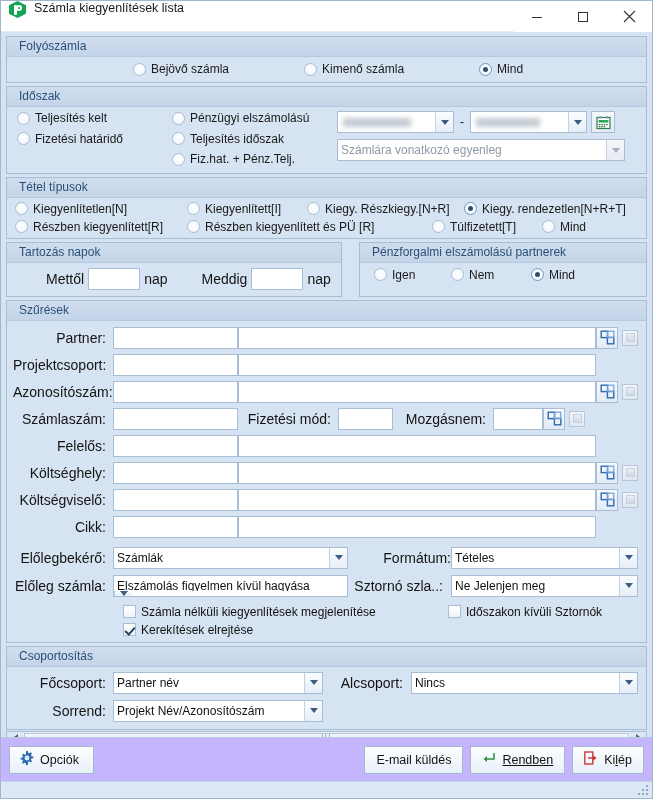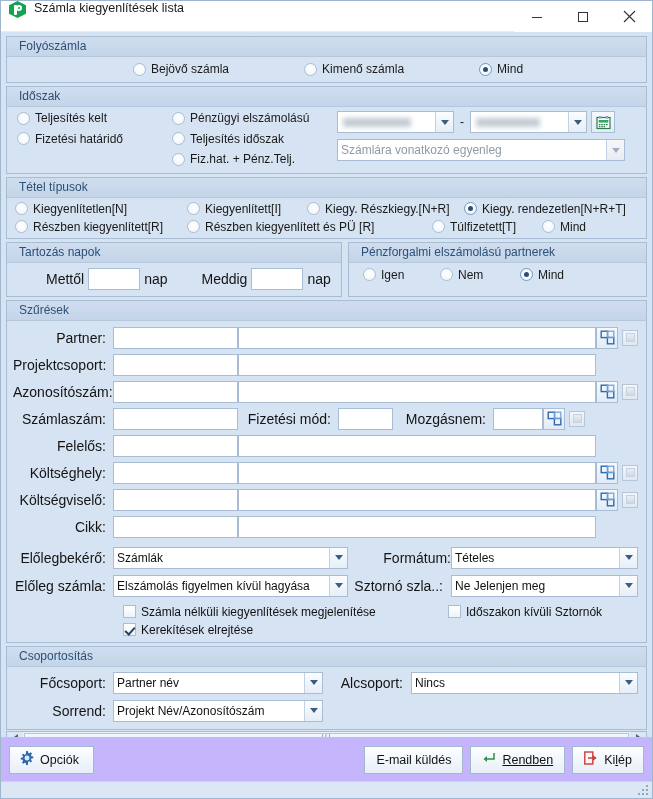--- a/index.html
+++ b/index.html
@@ -518,21 +518,21 @@
             <span class="lbl">Túlfizetett[T]</span>
           </label>
           <label class="radio">
             <span class="dot"></span>
             <span class="lbl">Mind</span>
           </label>
         </div>
       </div>
     </div>
 
-    <div style="display:flex; gap:6px; margin-bottom:3px;">
+    <div style="display:flex; gap:17px; margin-bottom:3px;">
       <div class="group" style="width:336px; margin-bottom:0;">
         <div class="group-title">Tartozás napok</div>
         <div class="group-body" style="padding:5px 6px 6px 6px;">
           <div class="row">
             <div style="width:33px;"></div>
             <span class="lab">Mettől</span>
             <input class="ti" style="width: 52px; margin: 0px 4px;" value="">
             <span class="lab">nap</span>
             <div style="width:34px;"></div>
             <span class="lab">Meddig</span>
@@ -695,21 +695,21 @@
           <div class="combo" style="flex:1 1 auto;">
             <span class="val">Tételes</span>
             <span class="arrow">
                 <span class="caret"></span>
               </span>
           </div>
         </div>
 
         <div class="crow" style="margin-bottom:8px;">
           <span class="lab" style="width:100px; padding-right:7px;">Előleg számla:</span>
-          <div class="combo" style="width:235px;">
+          <div class="combo" style="width:235px;flex-direction:column;">
             <span class="val">Elszámolás figyelmen kívül hagyása</span>
             <span class="arrow">
                 <span class="caret"></span>
               </span>
           </div>
           <span class="lab" style="width:103px; padding-right:8px;">Sztornó szla..:</span>
           <div class="combo" style="flex:1 1 auto;">
             <span class="val">Ne Jelenjen meg</span>
             <span class="arrow">
                 <span class="caret"></span>

